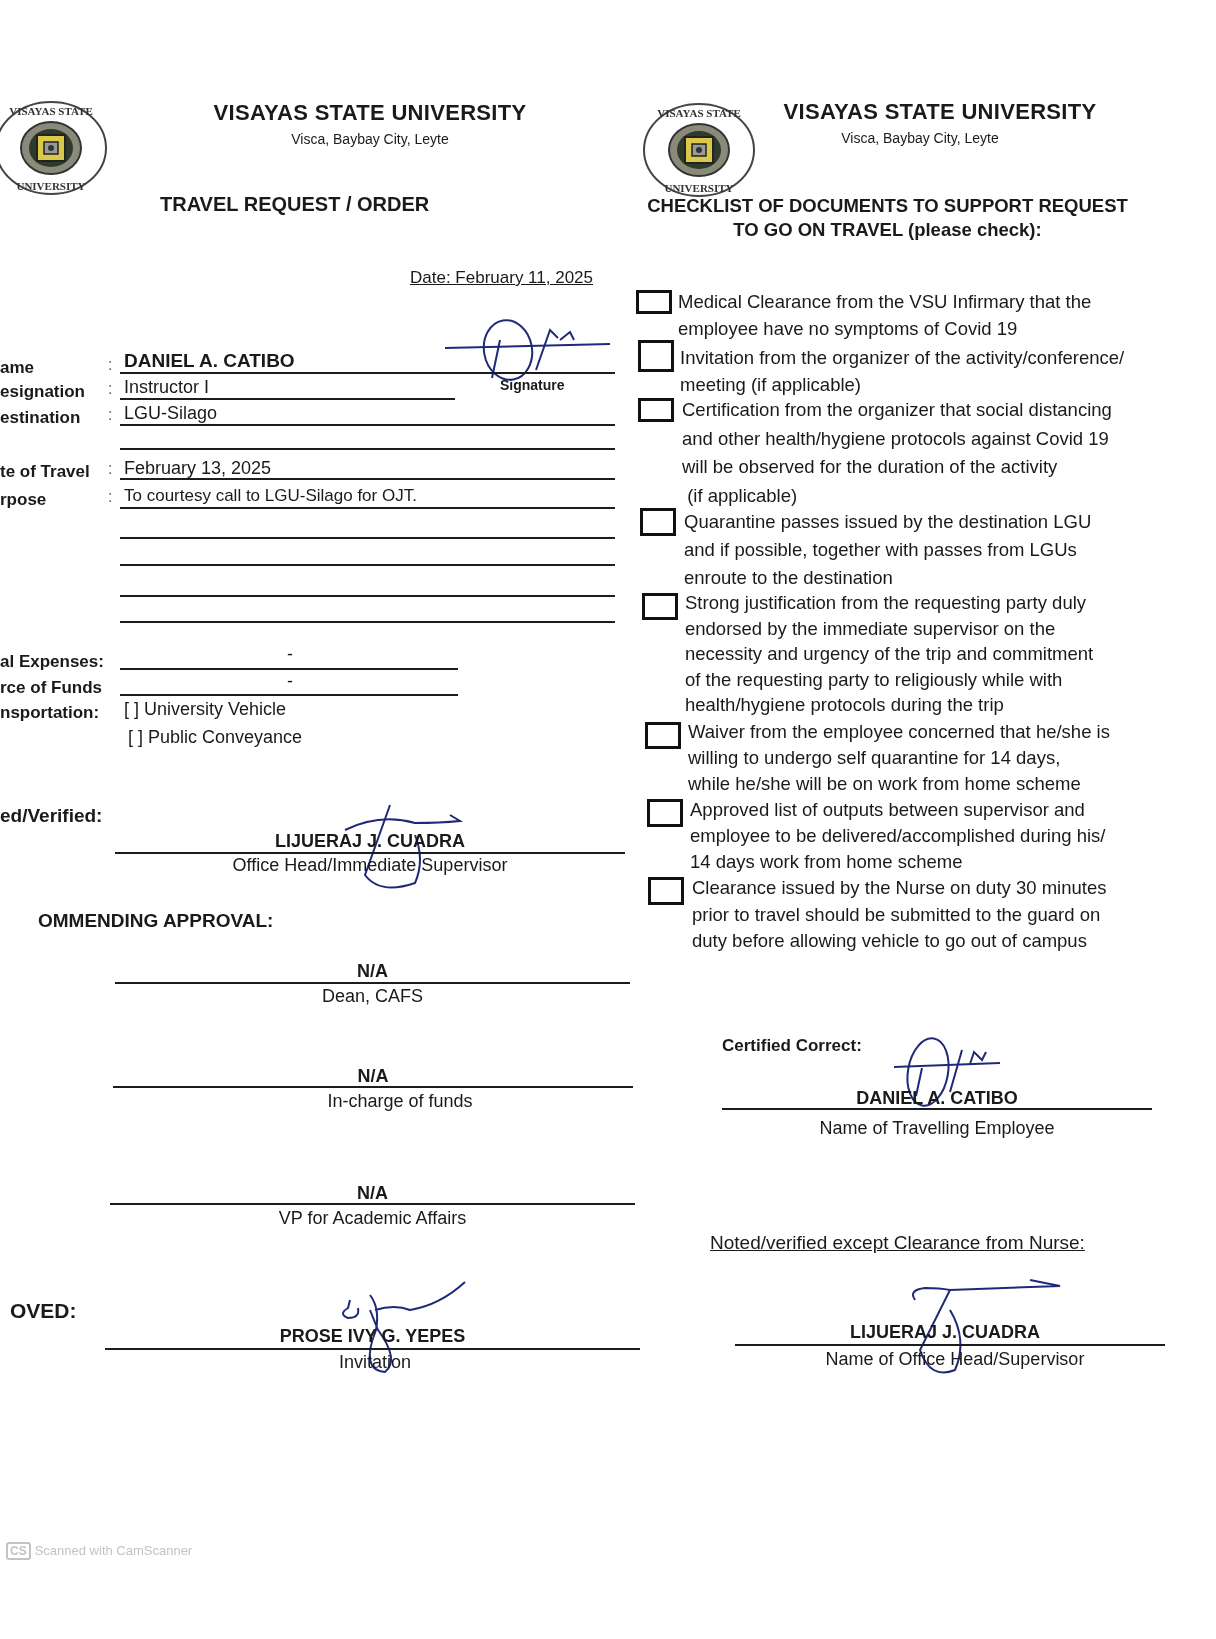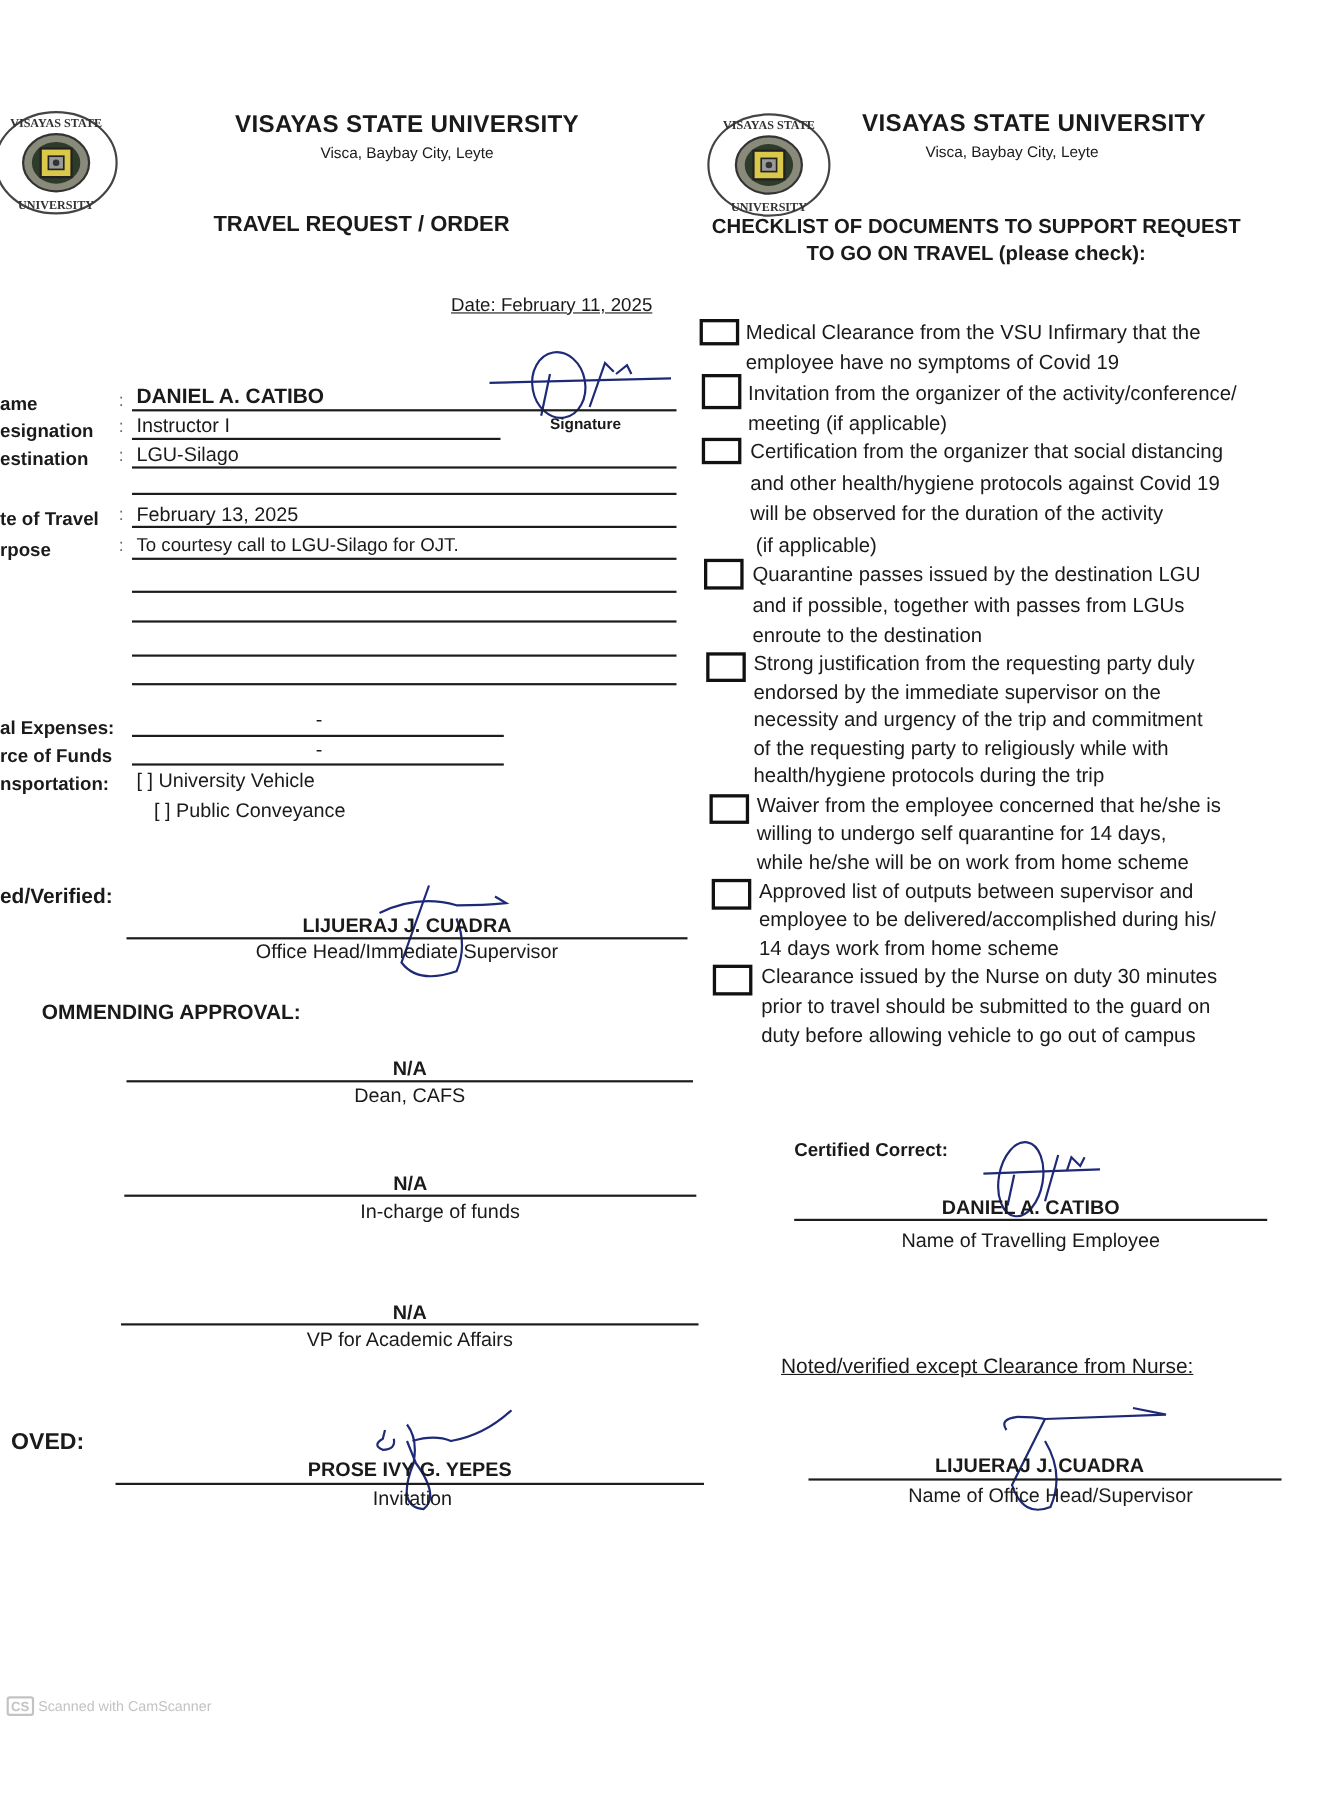--- a/index.html
+++ b/index.html
@@ -34,21 +34,21 @@
     <ellipse cx="59" cy="50" rx="22" ry="19" fill="#2e3a2a"></ellipse>
     <rect x="45" y="37" width="28" height="26" fill="#d9c84a" stroke="#222" stroke-width="2"></rect>
     <rect x="52" y="44" width="14" height="12" fill="#999" stroke="#222" stroke-width="1.5"></rect>
     <circle cx="59" cy="50" r="3" fill="#333"></circle>
     <text x="59" y="17" font-size="11" text-anchor="middle" font-family="Liberation Serif, serif" font-weight="bold" fill="#333">VISAYAS STATE</text>
     <text x="59" y="92" font-size="11" text-anchor="middle" font-family="Liberation Serif, serif" font-weight="bold" fill="#333">UNIVERSITY</text>
   </svg>
 </div>
 <div class="abs uni-title center" style="left:170px;top:100px;width:400px;">VISAYAS STATE UNIVERSITY</div>
 <div class="abs uni-addr center" style="left:170px;top:131px;width:400px;">Visca, Baybay City, Leyte</div>
-<div class="abs form-title" style="left:160px;top:193px;margin-left:34px;">TRAVEL REQUEST / ORDER</div>
+<div class="abs form-title" style="left:160px;top:193px;">TRAVEL REQUEST / ORDER</div>
 
 <div class="abs val" style="left:410px;top:268px;text-decoration:underline;font-size:17px;">Date: February 11, 2025</div>
 
 <svg class="sig" style="left:440px;top:310px;" width="180" height="90" viewBox="0 0 180 90">
   <path d="M5 38 L170 34" stroke="#1e2a78" stroke-width="2" fill="none"></path>
   <ellipse cx="68" cy="40" rx="24" ry="30" stroke="#1e2a78" stroke-width="2" fill="none" transform="rotate(-10 68 40)"></ellipse>
   <path d="M60 30 L52 68 M96 60 L110 20 L118 28 M120 30 L130 22 L134 30" stroke="#1e2a78" stroke-width="2" fill="none"></path>
 </svg>
 
 <div class="abs lbl" style="left:0;top:358px;">ame</div>
@@ -85,21 +85,21 @@
 <div class="abs lbl" style="left:0;top:652px;">al Expenses:</div>
 <div class="abs val center" style="left:120px;top:644px;width:340px;">-</div>
 <div class="line" style="left:120px;top:668px;width:338px;"></div>
 
 <div class="abs lbl" style="left:0;top:678px;">rce of Funds</div>
 <div class="abs val center" style="left:120px;top:671px;width:340px;">-</div>
 <div class="line" style="left:120px;top:694px;width:338px;"></div>
 
 <div class="abs lbl" style="left:0;top:703px;">nsportation:</div>
 <div class="abs val" style="left:124px;top:699px;">[ ] University Vehicle</div>
-<div class="abs val" style="left:140px;top:727px;">[ ] Public Conveyance</div>
+<div class="abs val" style="left:128px;top:727px;">[ ] Public Conveyance</div>
 
 <div class="abs lbl" style="left:0;top:805px;font-size:19px;">ed/Verified:</div>
 <svg class="sig" style="left:320px;top:785px;" width="160" height="110" viewBox="0 0 160 110">
   <path d="M25 45 Q60 28 95 38 Q120 38 140 36 L130 30" stroke="#1e2a78" stroke-width="2" fill="none"></path>
   <path d="M70 20 L45 90 Q60 110 95 98 Q105 75 95 50" stroke="#1e2a78" stroke-width="2" fill="none"></path>
 </svg>
 <div class="abs bold center" style="left:115px;top:831px;width:510px;font-size:18px;">LIJUERAJ J. CUADRA</div>
 <div class="line" style="left:115px;top:852px;width:510px;"></div>
 <div class="abs center" style="left:115px;top:855px;width:510px;font-size:18px;">Office Head/Immediate Supervisor</div>
 

